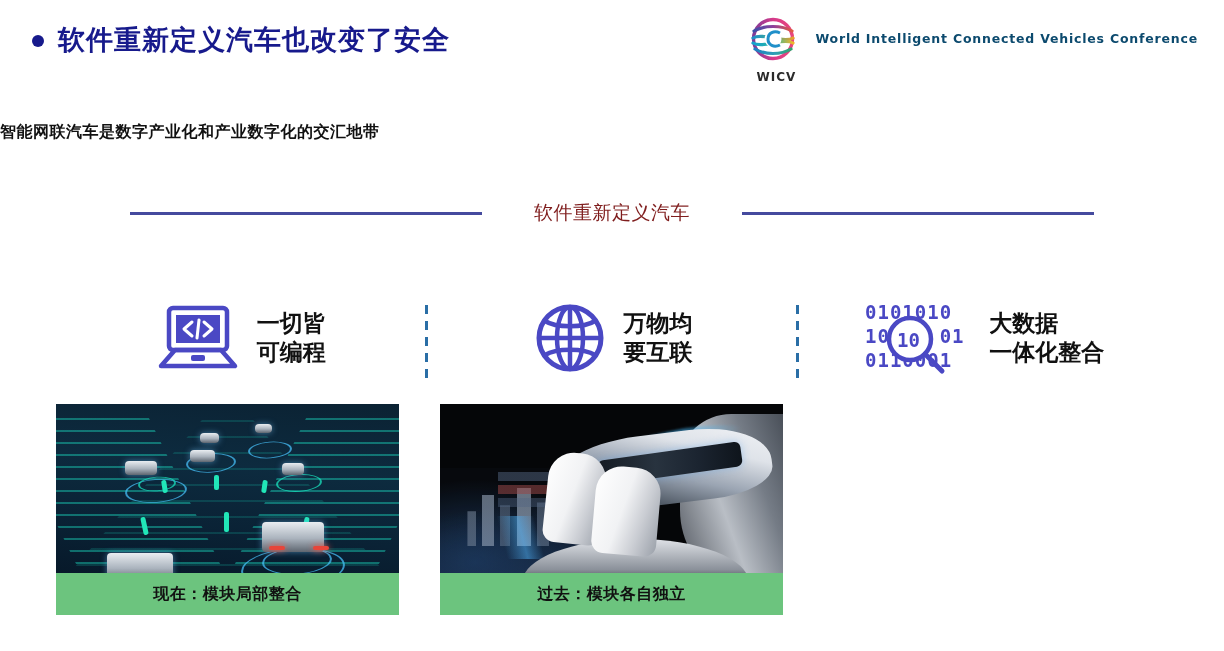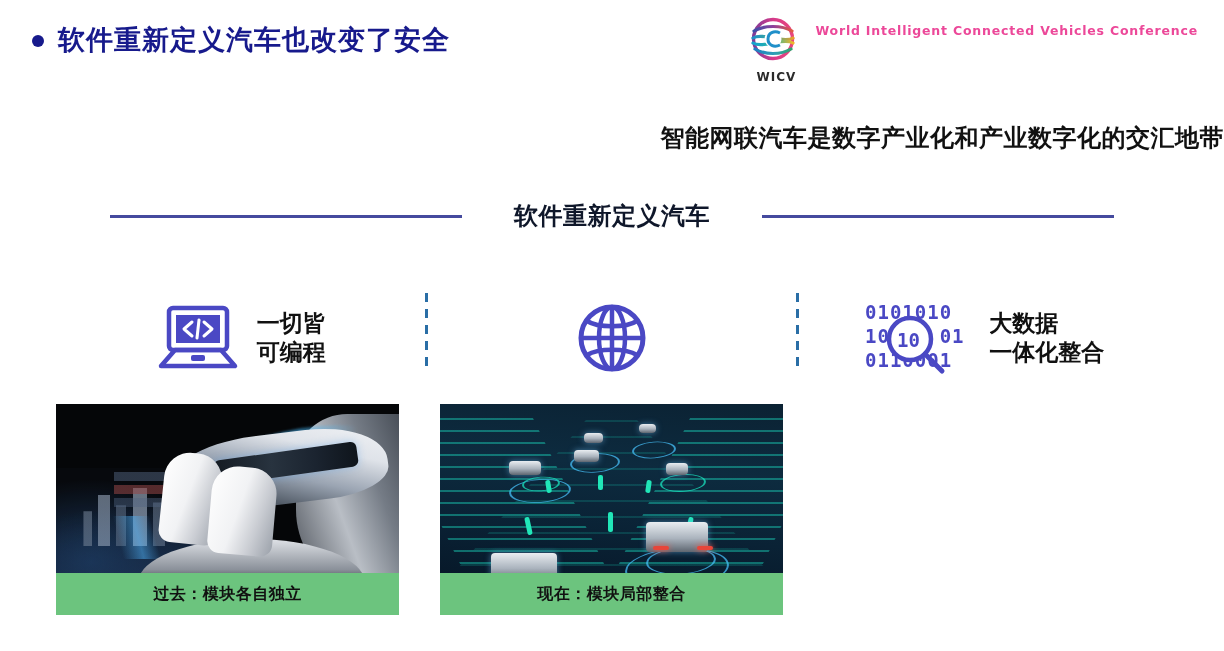--- a/index.html
+++ b/index.html
@@ -39,53 +39,53 @@
   .logo-words { padding-top: 4px; }
   .logo-cn {
     font-size: 28px; font-weight: bold;
     letter-spacing: 0px; line-height: 1.05;
     background: linear-gradient(90deg,#2b3fa0 0%, #3a54b5 20%, #5a3fa8 45%, #7b3b9c 70%, #8a3c94 100%);
     -webkit-background-clip: text; background-clip: text;
     color: transparent; -webkit-text-fill-color: transparent;
     white-space: nowrap;
   }
   .logo-en {
-    font-size: 12.5px; font-weight: bold; color: #ec4899;
-    letter-spacing: 0.8px; margin-top: 2px; white-space: nowrap;
+    font-size: 12.5px; font-weight: bold; color: #0c4a6e;
+    letter-spacing: 0.8px; margin-top: 10px; white-space: nowrap;
   }
 
   
   .lead-statement {
     position: absolute; left: 0; right: 0; top: 122px;
-    text-align: right; font-size: 24px; font-weight: bold;
+    text-align: left; font-size: 16px; font-weight: bold;
     color: #111; letter-spacing: 0.5px;
   }
 
   
   .section-head {
     position: absolute; left: 0; right: 0; top: 200px;
     display: flex; align-items: center; justify-content: center;
   }
   .rule { height: 3px; background: #454a9e; }
   .rule-left  { width: 352px; margin-right: 52px; }
   .rule-right { width: 352px; margin-left: 52px; }
   .section-head-text {
-    font-size: 24px; font-weight: bold; color: #0f172a;
+    font-size: 19px; font-weight: normal; color: #7f1d1d;
     white-space: nowrap; letter-spacing: 0.5px;
   }
   .section-sub {
     position: absolute; left: 0; right: 0; top: 240px;
     text-align: center; font-size: 23px; font-weight: bold;
     color: #111; letter-spacing: 0.5px;
   }
 
   
   .features {
     position: absolute; left: 56px; top: 293px; width: 1112px; height: 90px;
-    display: flex; align-items: flex-start;
+    display: flex; align-items: flex-end;
   }
   .feature {
     flex: 1 1 0; display: flex; align-items: center;
     justify-content: center; gap: 16px; height: 100%;
   }
   .feature-icon { flex: 0 0 auto; display: flex; align-items: center; justify-content: center; }
   .feature-label {
     font-size: 23px; font-weight: bold; color: #111;
     line-height: 1.28; white-space: nowrap;
   }
@@ -346,20 +346,24 @@
       <span class="feature-icon">
         <svg width="76" height="76" viewBox="0 0 76 76">
           <circle cx="38" cy="38" r="31" fill="none" stroke="#4a48c4" stroke-width="5"></circle>
           <ellipse cx="38" cy="38" rx="13" ry="31" fill="none" stroke="#4a48c4" stroke-width="4.5"></ellipse>
           <line x1="38" y1="7" x2="38" y2="69" stroke="#4a48c4" stroke-width="4.5"></line>
           <line x1="7" y1="38" x2="69" y2="38" stroke="#4a48c4" stroke-width="4.5"></line>
           <path d="M13 21 C24 28, 52 28, 63 21" fill="none" stroke="#4a48c4" stroke-width="4.5"></path>
           <path d="M13 55 C24 48, 52 48, 63 55" fill="none" stroke="#4a48c4" stroke-width="4.5"></path>
         </svg>
       </span>
+      <span class="feature-label">
+        <span>万物均</span><br>
+        <span>要互联</span>
+      </span>
     </div>
 
     <span class="v-divider"></span>
 
     <div class="feature">
       <span class="feature-icon">
         <svg width="110" height="74" viewBox="0 0 110 74">
           <g fill="#4a48c4" font-family="DejaVu Sans Mono, monospace" font-size="19" font-weight="bold" letter-spacing="1">
             <text x="2" y="18">0101010</text>
             <text x="2" y="42">10 10 01</text>
@@ -372,37 +376,20 @@
       </span>
       <span class="feature-label">
         <span>大数据</span><br>
         <span>一体化整合</span>
       </span>
     </div>
 
   </div>
 
   <div class="panels">
-
-    <div class="panel">
-      <div class="panel-photo ph1">
-        <div class="ph1-hud"></div>
-        <div class="ph1-bldg"></div>
-        <div class="ph1-streak"></div>
-        <div class="ph1-cards"></div>
-        <div class="ph1-body"></div>
-        <div class="ph1-glow"></div>
-        <div class="ph1-dash"></div>
-        <div class="ph1-screen"></div>
-        <div class="ph1-floor"></div>
-        <div class="seat seat-a"></div>
-        <div class="seat seat-b"></div>
-      </div>
-      <div class="panel-caption">过去：模块各自独立</div>
-    </div>
 
     <div class="panel">
       <div class="panel-photo ph2">
         <div class="edge-l"></div>
         <div class="edge-r"></div>
         <div class="lanes"></div>
         <div class="lane-dash" style="left:31%;top:45%;height:13px;transform:rotate(-9deg);"></div>
         <div class="lane-dash" style="left:46%;top:42%;height:15px;"></div>
         <div class="lane-dash" style="left:60%;top:45%;height:13px;transform:rotate(8deg);"></div>
         <div class="lane-dash" style="left:25%;top:67%;height:18px;transform:rotate(-12deg);"></div>
@@ -423,16 +410,33 @@
         <div class="v2x-car" style="left:20%;top:34%;width:32px;height:14px;"></div>
         <div class="v2x-car" style="left:66%;top:35%;width:22px;height:12px;"></div>
         <div class="v2x-car" style="left:60%;top:70%;width:62px;height:30px;"></div>
         <div class="taillight" style="left:62%;top:84%;width:16px;"></div>
         <div class="taillight" style="left:75%;top:84%;width:16px;"></div>
         <div class="v2x-car" style="left:15%;top:88%;width:66px;height:28px;"></div>
       </div>
       <div class="panel-caption">现在：模块局部整合</div>
     </div>
 
+    <div class="panel">
+      <div class="panel-photo ph1">
+        <div class="ph1-hud"></div>
+        <div class="ph1-bldg"></div>
+        <div class="ph1-streak"></div>
+        <div class="ph1-cards"></div>
+        <div class="ph1-body"></div>
+        <div class="ph1-glow"></div>
+        <div class="ph1-dash"></div>
+        <div class="ph1-screen"></div>
+        <div class="ph1-floor"></div>
+        <div class="seat seat-a"></div>
+        <div class="seat seat-b"></div>
+      </div>
+      <div class="panel-caption">过去：模块各自独立</div>
+    </div>
+
 
   </div>
 
 </div>
 
 </body></html>

